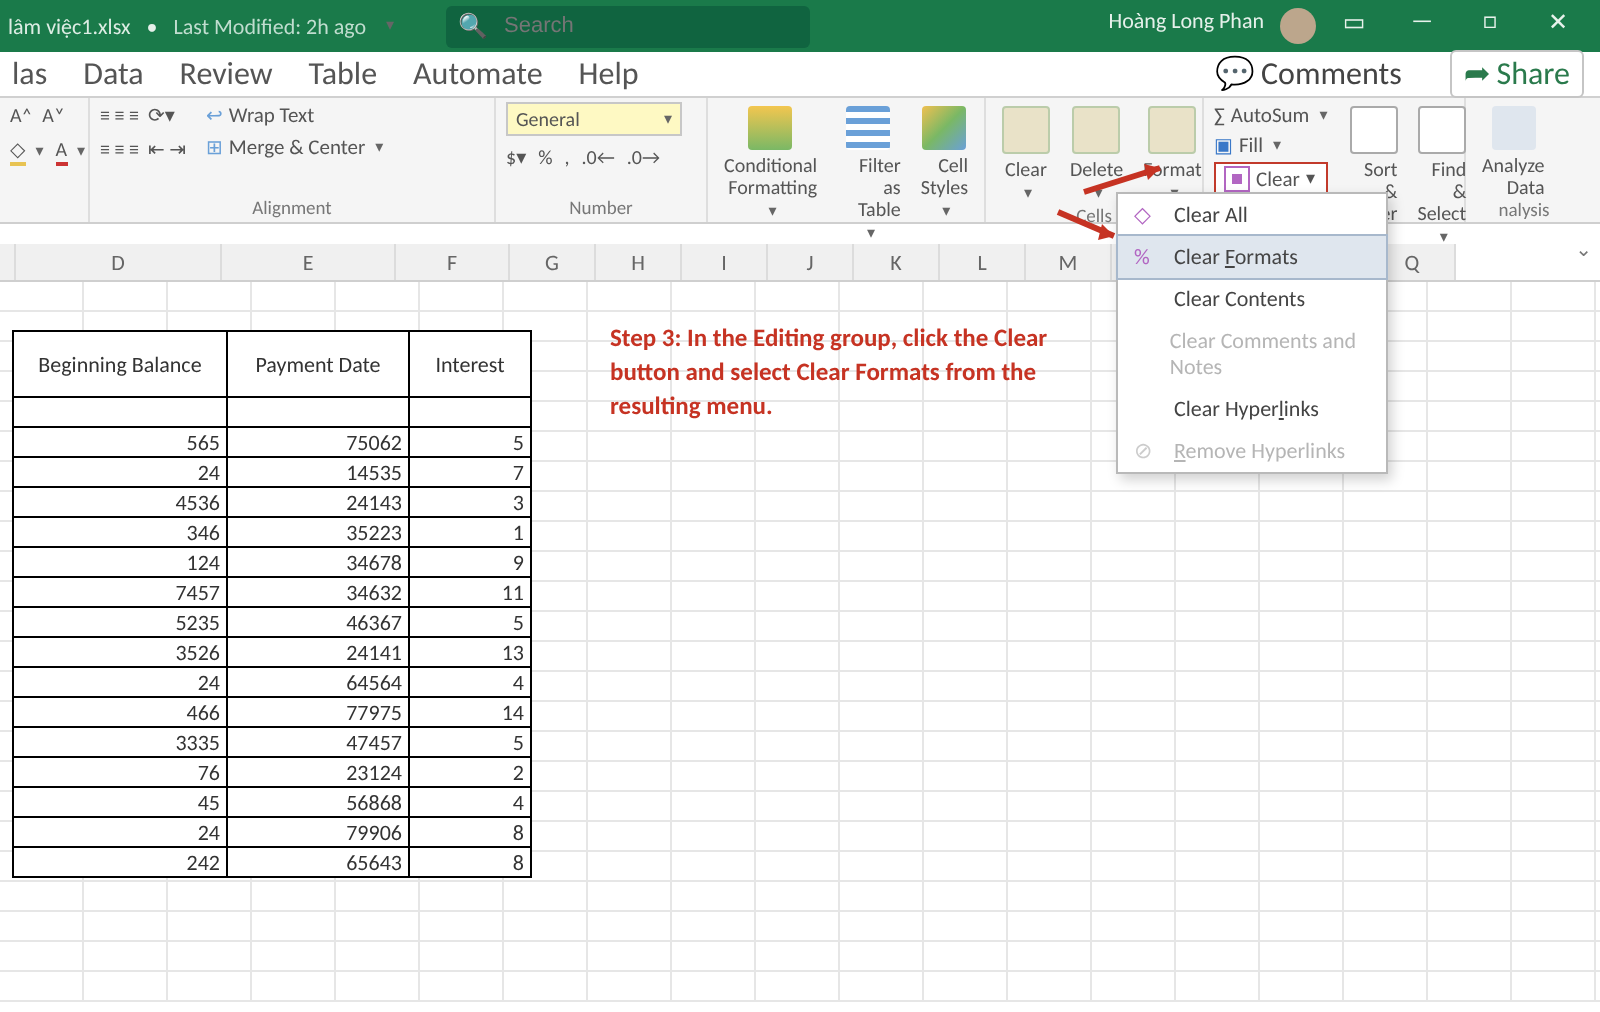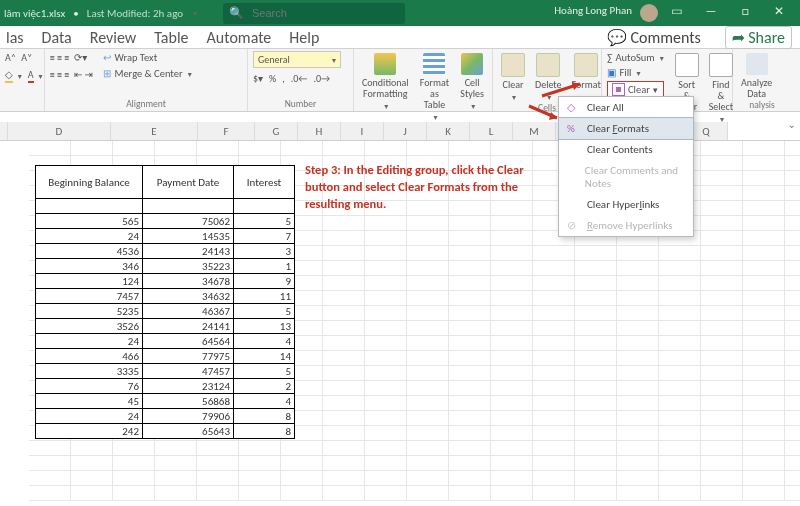--- a/index.html
+++ b/index.html
@@ -76,21 +76,21 @@
     flex-direction: column;
   }
   .ribgroup .gbody { display: flex; flex: 1; gap: 4px; }
   .ribgroup .glabel { text-align: center; color: #777; font-size: 9.5px; padding-bottom: 1px;}
   .stack { display:flex; flex-direction:column; gap:2px; }
   .row { display:flex; align-items:center; gap:3px; }
   .btnlabel { color:#555; font-size:10.5px; }
   .droparrow { font-size: 8px; color:#666; margin-left:2px;}
   .bigbtn { display:flex; flex-direction:column; align-items:center; gap:2px; padding: 2px 3px 0 3px;}
   .bigbtn .icon { width: 22px; height: 22px; background: #ddd; border-radius: 2px;}
-  .bigbtn .lab { font-size: 10px; color:#555; text-align:center; line-height:1.1;}
+  .bigbtn .lab { font-size: 10px; color:#555; text-align:right; line-height:1.1;}
   .clearbtn {
     display:flex; align-items:center; gap:3px; border: 1px solid #c23a2b; padding: 1px 4px; background:#fff;
   }
   .clearicon { width:11px;height:11px; background:#fff; border:1px solid #b266c2; display:inline-block; position:relative;}
   .clearicon::after{content:""; position:absolute; top:3px;left:3px; width:5px;height:5px;background:#b266c2;}
   .dd { font-size:9px; color:#555;}
   
   .menu {
     position: absolute;
     top: 96px; left: 558px;
@@ -107,21 +107,21 @@
   .menu .mitem .micon { width:12px; display:inline-block; color:#b266c2; }
   .menu .disabled { color: #b5b5b5; align-items: center; }
   .menu .mitem .lbl u { text-decoration: underline; }
   
   .sheet { position: relative; margin-top: 10px; }
   .colhdrs { height:18px; display:flex; border-bottom:1px solid #cfcfcf;}
   .colhdrs .ch {
     text-align:center; color:#666; font-size:11px; background:#f0f0f0; border-right:1px solid #dcdcdc;
     display:flex; align-items:center; justify-content:center;
   }
-  .grid { position:relative;margin-left:29px; }
+  .grid { position:relative; }
   .gridbg {
     position:absolute; inset:0;
     background-image: linear-gradient(to right, #e6e6e6 1px, transparent 1px),
                       linear-gradient(to bottom, #e6e6e6 1px, transparent 1px);
     background-size: 42px 15px;
     background-position: -1px -1px;
   }
   .tbl {
     position:absolute; top:24px; left:6px;
     border-collapse: collapse;
@@ -261,21 +261,21 @@
   <div class="ribgroup" style="width:128px;">
     <div class="gbody">
       <div class="bigbtn">
         <div class="icon" style="background:linear-gradient(#f3c64f,#7ab865);"></div>
         <div class="lab" style="white-space:pre-line;">Conditional
 Formatting</div>
         <span class="droparrow">▾</span>
       </div>
       <div class="bigbtn">
         <div class="icon" style="background:repeating-linear-gradient(#6aa0d8 0 3px,#fff 3px 6px);"></div>
-        <div class="lab" style="white-space:pre-line;">Format as
+        <div class="lab" style="white-space:pre-line;">Filter as
 Table</div>
         <span class="droparrow">▾</span>
       </div>
       <div class="bigbtn">
         <div class="icon" style="background:linear-gradient(135deg,#f0c050,#7ab865,#6aa0d8);"></div>
         <div class="lab" style="white-space:pre-line;">Cell
 Styles</div>
         <span class="droparrow">▾</span>
       </div>
     </div>

